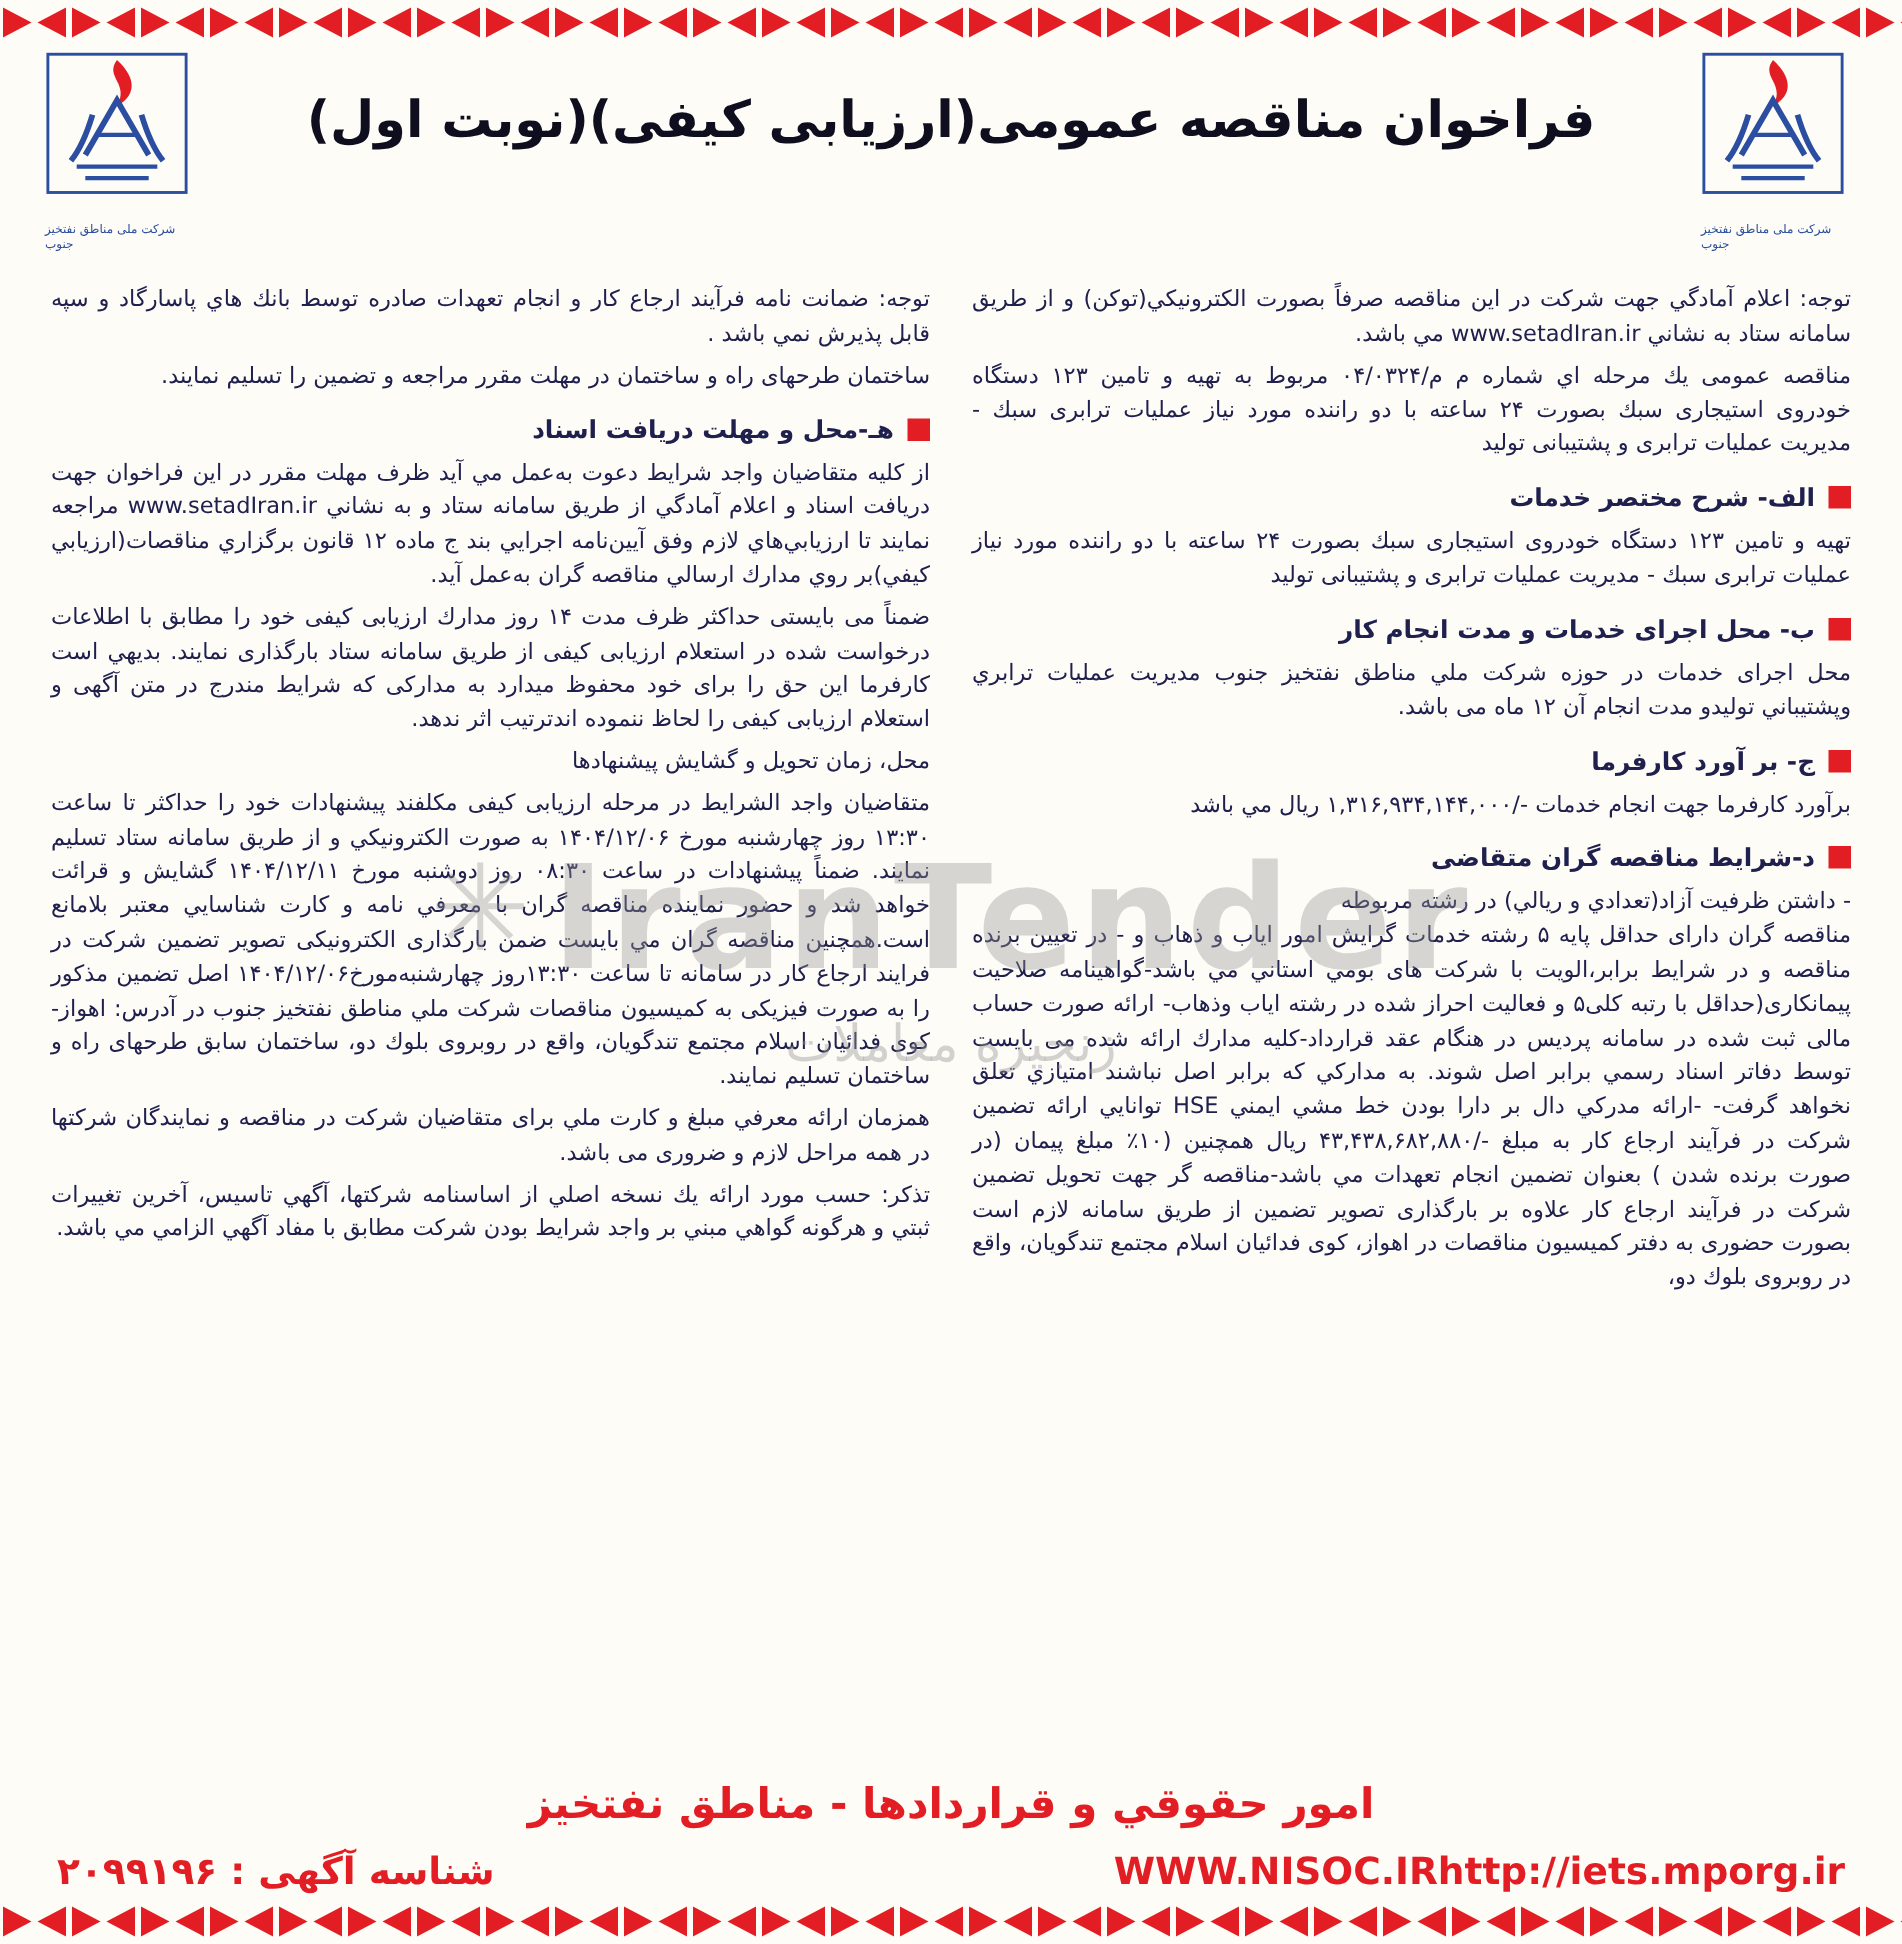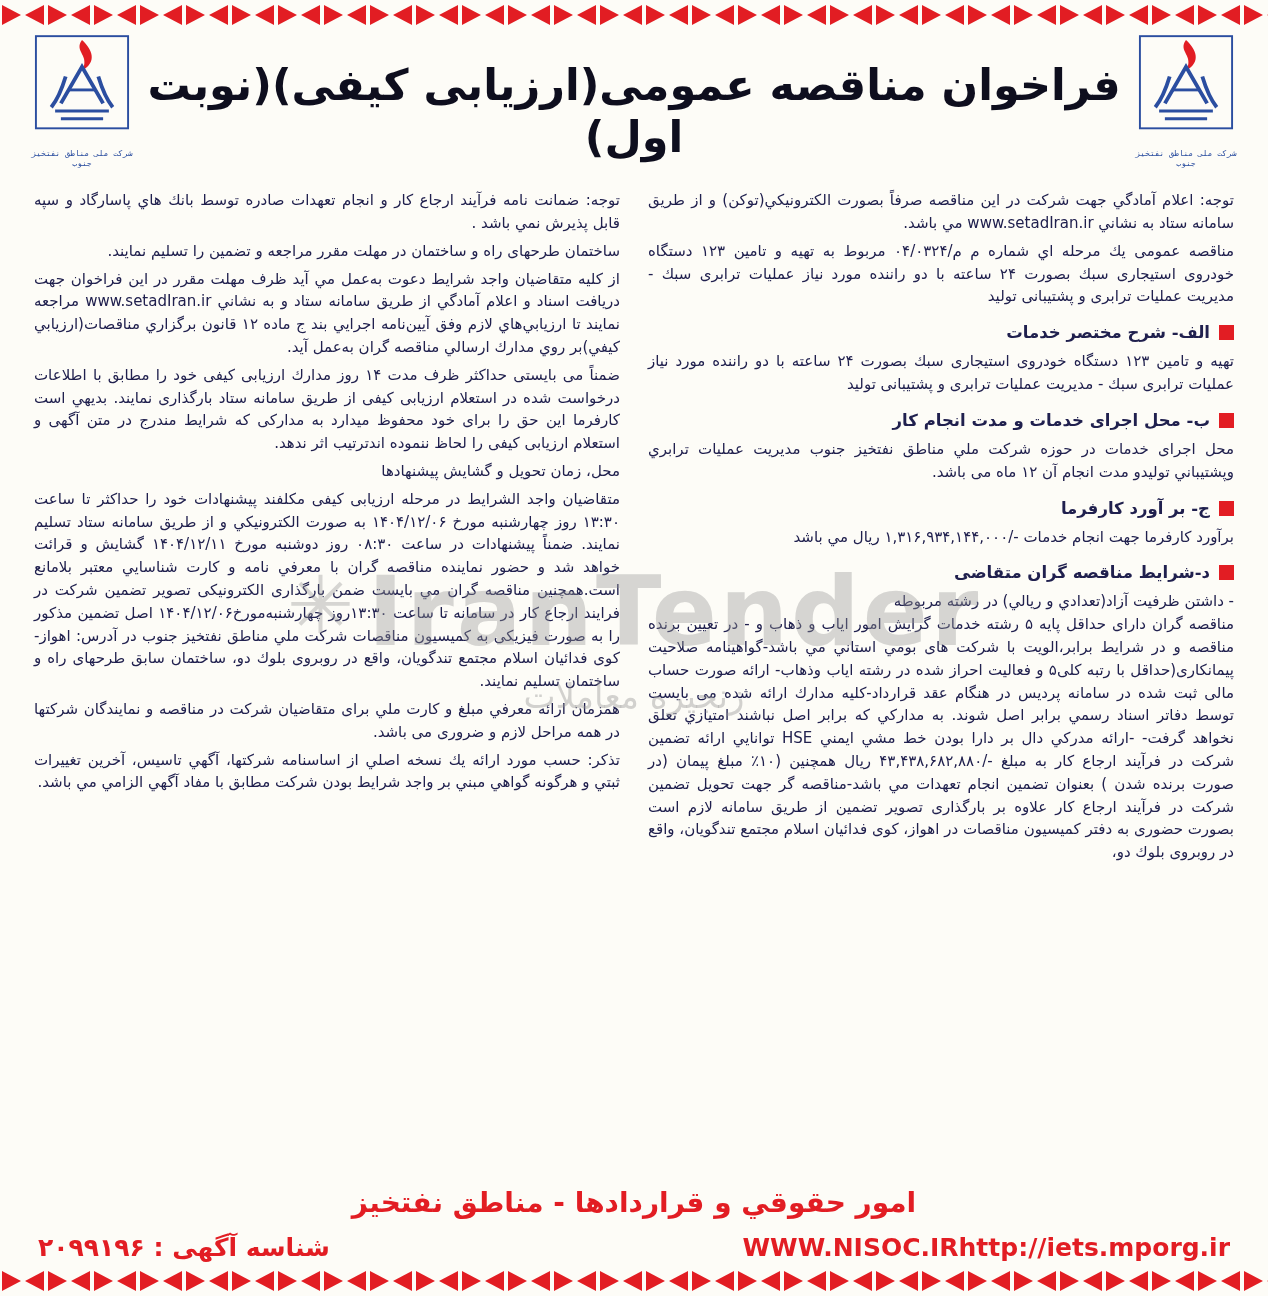--- a/index.html
+++ b/index.html
@@ -14,26 +14,26 @@
     box-sizing:border-box;
   }
   .border-strip{position:absolute;left:0;width:1268px;height:26px;line-height:0;}
   .border-strip.top{top:2px;}
   .border-strip.bottom{bottom:2px;}
 
   .header{
     display:flex;align-items:flex-start;justify-content:space-between;
     padding:34px 30px 0 30px;
   }
-  .logo{width:104px;text-align:center;flex:0 0 auto;font-family:Liberation Mono, monospace;}
+  .logo{width:104px;text-align:left;flex:0 0 auto;}
   .logo-caption{font-size:8px;color:#2b4ea0;margin-top:2px;line-height:1.2;}
   .page-title{
     flex:1 1 auto;
     text-align:center;
-    font-size:43px;
+    font-size:34px;
     font-weight:bold;
     color:#0e0e1e;
     margin:26px 10px 0 10px;
     line-height:1.2;
   }
 
   .columns{
     display:flex;
     gap:28px;
     padding:16px 34px 0 34px;
@@ -159,20 +159,24 @@
         <span>د-شرايط مناقصه گران متقاضی</span>
       </div>
       <p class="prewrap">- داشتن ظرفيت آزاد(تعدادي و ريالي) در رشته مربوطه
 مناقصه گران دارای حداقل پايه ۵ رشته خدمات گرايش امور اياب و ذهاب و - در تعيين برنده مناقصه و در شرايط برابر،الويت با شركت های بومي استاني مي باشد-گواهينامه صلاحيت پيمانكاری(حداقل با رتبه كلی۵ و فعاليت احراز شده در رشته اياب وذهاب- ارائه صورت حساب مالی ثبت شده در سامانه پرديس در هنگام عقد قرارداد-كليه مدارك ارائه شده می بايست توسط دفاتر اسناد رسمي برابر اصل شوند. به مداركي كه برابر اصل نباشند امتيازي تعلق نخواهد گرفت- -ارائه مدركي دال بر دارا بودن خط مشي ايمني HSE توانايي ارائه تضمين شركت در فرآيند ارجاع كار به مبلغ -/۴۳,۴۳۸,۶۸۲,۸۸۰ ريال همچنين (۱۰٪ مبلغ پيمان (در صورت برنده شدن ) بعنوان تضمين انجام تعهدات مي باشد-مناقصه گر جهت تحويل تضمين شركت در فرآيند ارجاع كار علاوه بر بارگذاری تصوير تضمين از طريق سامانه لازم است بصورت حضوری به دفتر كميسيون مناقصات در اهواز، كوی فدائيان اسلام مجتمع تندگويان، واقع در روبروی بلوك دو،</p>
     </div>
 
     <div class="col">
       <p>توجه: ضمانت نامه فرآيند ارجاع كار و انجام تعهدات صادره توسط بانك هاي پاسارگاد و سپه قابل پذيرش نمي باشد .</p>
       <p>ساختمان طرحهای راه و ساختمان در مهلت مقرر مراجعه و تضمين را تسليم نمايند.</p>
 
+      <div class="sec-h">
+        <span class="bullet"></span>
+        <span>هـ-محل و مهلت دريافت اسناد</span>
+      </div>
       <p>از كليه متقاضيان واجد شرايط دعوت به‌عمل مي آيد ظرف مهلت مقرر در اين فراخوان جهت دريافت اسناد و اعلام آمادگي از طريق سامانه ستاد و به نشاني www.setadIran.ir مراجعه نمايند تا ارزيابي‌هاي لازم وفق آيين‌نامه اجرايي بند ج ماده ۱۲ قانون برگزاري مناقصات(ارزيابي كيفي)بر روي مدارك ارسالي مناقصه گران به‌عمل آيد.</p>
       <p>ضمناً می بايستی حداكثر ظرف مدت ۱۴ روز مدارك ارزيابی كيفی خود را مطابق با اطلاعات درخواست شده در استعلام ارزيابی كيفی از طريق سامانه ستاد بارگذاری نمايند. بديهي است كارفرما اين حق را برای خود محفوظ ميدارد به مداركی كه شرايط مندرج در متن آگهی و استعلام ارزيابی كيفی را لحاظ ننموده اندترتيب اثر ندهد.</p>
       <p class="subhead">محل، زمان تحويل و گشايش پيشنهادها</p>
       <p>متقاضيان واجد الشرايط در مرحله ارزيابی كيفی مكلفند پيشنهادات خود را حداكثر تا ساعت ۱۳:۳۰ روز چهارشنبه مورخ ۱۴۰۴/۱۲/۰۶ به صورت الكترونيكي و از طريق سامانه ستاد تسليم نمايند. ضمناً پيشنهادات در ساعت ۰۸:۳۰ روز دوشنبه مورخ ۱۴۰۴/۱۲/۱۱ گشايش و قرائت خواهد شد و حضور نماينده مناقصه گران با معرفي نامه و كارت شناسايي معتبر بلامانع است.همچنين مناقصه گران مي بايست ضمن بارگذاری الكترونيكی تصوير تضمين شركت در فرايند ارجاع كار در سامانه تا ساعت ۱۳:۳۰روز چهارشنبه‌مورخ۱۴۰۴/۱۲/۰۶ اصل تضمين مذكور را به صورت فيزيكی به كميسيون مناقصات شركت ملي مناطق نفتخيز جنوب در آدرس: اهواز- كوی فدائيان اسلام مجتمع تندگويان، واقع در روبروی بلوك دو، ساختمان سابق طرحهای راه و ساختمان تسليم نمايند.</p>
       <p>همزمان ارائه معرفي مبلغ و كارت ملي برای متقاضيان شركت در مناقصه و نمايندگان شركتها در همه مراحل لازم و ضروری می باشد.</p>
       <p>تذكر: حسب مورد ارائه يك نسخه اصلي از اساسنامه شركتها، آگهي تاسيس، آخرين تغييرات ثبتي و هرگونه گواهي مبني بر واجد شرايط بودن شركت مطابق با مفاد آگهي الزامي مي باشد.</p>
     </div>
   </div>
 
   <div class="watermark">

